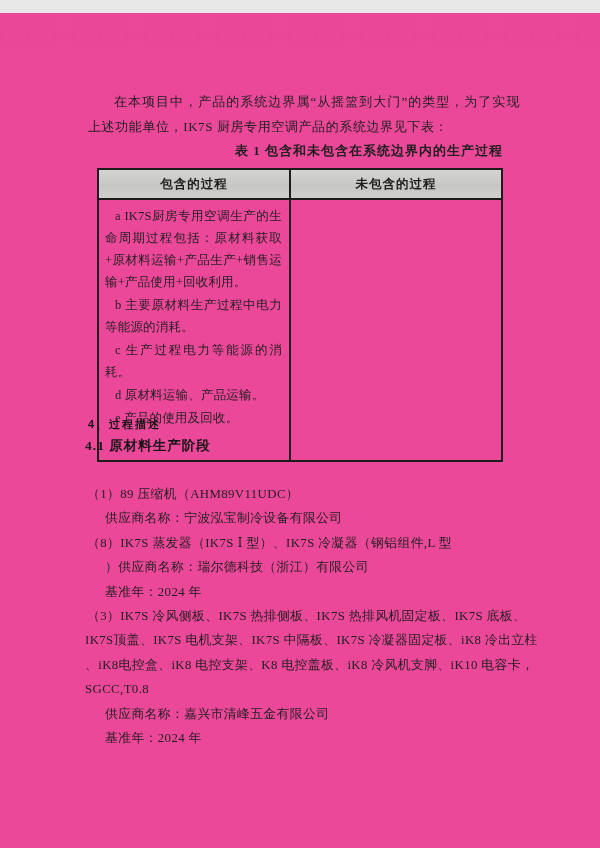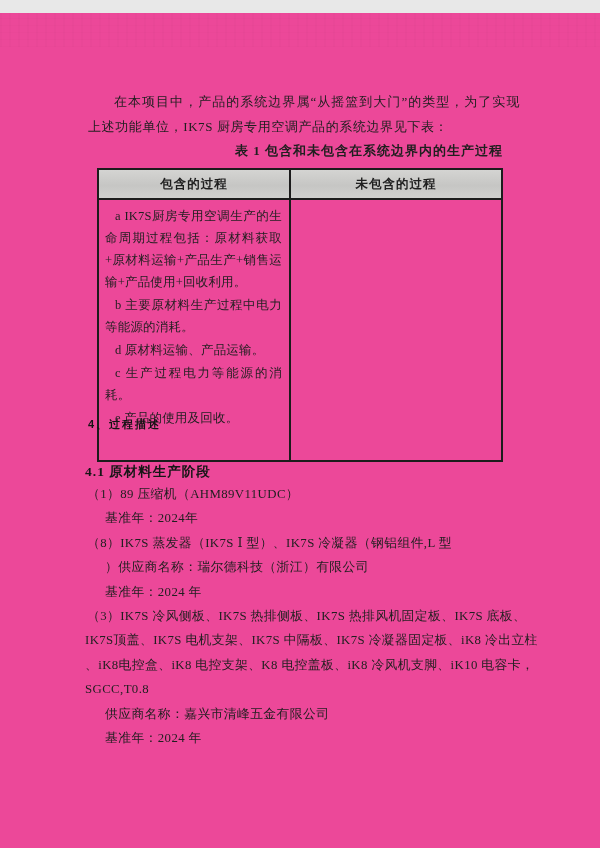--- a/index.html
+++ b/index.html
@@ -51,21 +51,21 @@
   .td.left  { width:192px; border-right:2px solid #1c1c1c; }
   .td.right { flex:1; line-height:25px; }
   .td p { text-indent:0.8em; margin:1px 0; text-align:justify; }
   .td.right p { text-indent:0.3em; }
   .h4 {
     position:absolute; top:404px; left:88px;
     font-family:"Liberation Sans","DejaVu Sans",sans-serif;
     font-weight:bold; font-size:11px; letter-spacing:2px; color:#141414;
   }
   .h41 {
-    position:absolute; top:450px; left:85px;
+    position:absolute; top:424px; left:85px;
     font-weight:bold; font-size:13.5px; letter-spacing:1px; color:#161616;
   }
   .lines {
     position:absolute; top:469px; left:85px; width:466px;
     font-size:12.8px; line-height:24.4px; letter-spacing:0.4px;
   }
   .line { white-space:nowrap; }
   .ind-item { padding-left:2px; }   
   .ind-sub  { padding-left:20px; }  
   .ind-flush{ padding-left:0; }     
@@ -83,33 +83,33 @@
 
   <div class="boundary-table">
     <div class="thead">
       <div class="th left">包含的过程</div>
       <div class="th right">未包含的过程</div>
     </div>
     <div class="tbody">
       <div class="td left">
         <p>a IK7S厨房专用空调生产的生命周期过程包括：原材料获取+原材料运输+产品生产+销售运输+产品使用+回收利用。</p>
         <p>b 主要原材料生产过程中电力等能源的消耗。</p>
+        <p>c 生产过程电力等能源的消耗。</p>
         <p>d 原材料运输、产品运输。</p>
-        <p>c 生产过程电力等能源的消耗。</p>
         <p>e 产品的使用及回收。</p>
       </div>
     </div>
   </div>
 
   <div class="h4">4、过程描述</div>
   <div class="h41">4.1 原材料生产阶段</div>
 
   <div class="lines">
     <div class="line ind-item">（1）89 压缩机（AHM89V11UDC）</div>
-    <div class="line ind-sub">基准年：2024年</div>
+    <div class="line ind-sub">供应商名称：宁波泓宝制冷设备有限公司</div>
     <div class="line ind-item">（8）IK7S 蒸发器（IK7S Ⅰ 型）、IK7S 冷凝器（钢铝组件,L 型</div>
     <div class="line ind-sub">）供应商名称：瑞尔德科技（浙江）有限公司</div>
     <div class="line ind-sub">基准年：2024 年</div>
     <div class="line ind-item">（3）IK7S 冷风侧板、IK7S 热排侧板、IK7S 热排风机固定板、IK7S 底板、</div>
     <div class="line ind-flush">IK7S顶盖、IK7S 电机支架、IK7S 中隔板、IK7S 冷凝器固定板、iK8 冷出立柱</div>
     <div class="line ind-flush">、iK8电控盒、iK8 电控支架、K8 电控盖板、iK8 冷风机支脚、iK10 电容卡，</div>
     <div class="line ind-flush">SGCC,T0.8</div>
     <div class="line ind-sub">供应商名称：嘉兴市清峰五金有限公司</div>
     <div class="line ind-sub">基准年：2024 年</div>
   </div>

